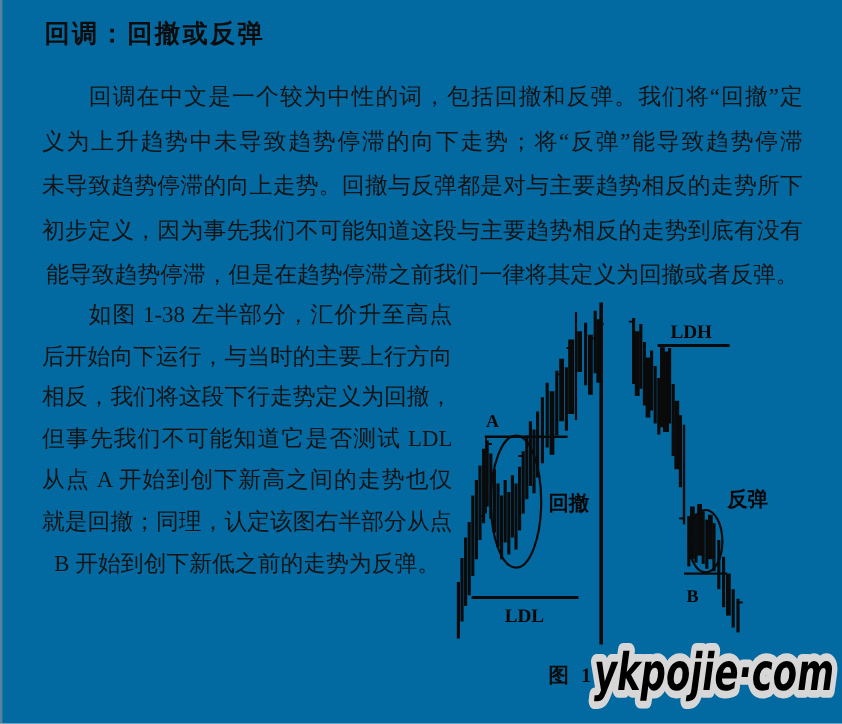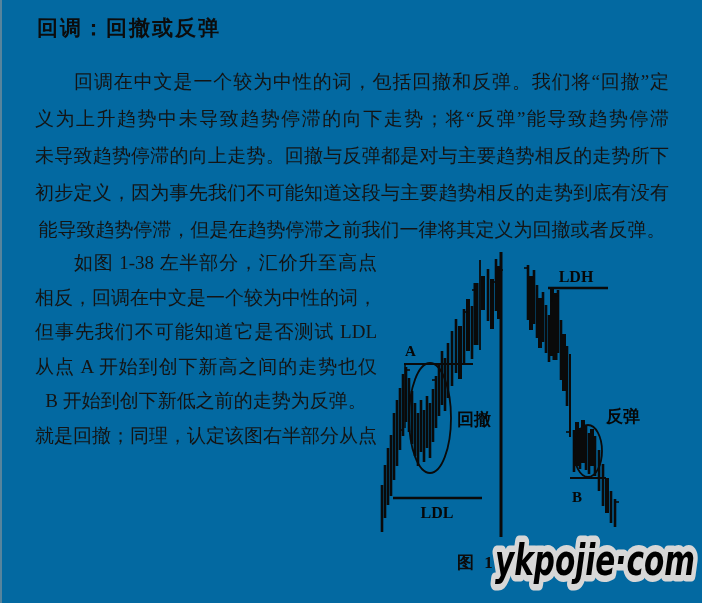--- a/index.html
+++ b/index.html
@@ -49,25 +49,26 @@
   <div class="para para1">
       <div class="line j indent">回调在中文是一个较为中性的词，包括回撤和反弹。我们将“回撤”定</div>
       <div class="line j">义为上升趋势中未导致趋势停滞的向下走势；将“反弹”能导致趋势停滞</div>
       <div class="line j">未导致趋势停滞的向上走势。回撤与反弹都是对与主要趋势相反的走势所下的</div>
       <div class="line j">初步定义，因为事先我们不可能知道这段与主要趋势相反的走势到底有没有可</div>
       <div class="line">能导致趋势停滞，但是在趋势停滞之前我们一律将其定义为回撤或者反弹。</div>
     </div>
 
   <div class="para para2">
       <div class="line j indent">如图 1-38 左半部分，汇价升至高点 A</div>
-      <div class="line j">相反，回调在中文是一个较为中性的词，</div>
+      <div class="line j">后开始向下运行，与当时的主要上行方向</div>
+      <div class="line j">相反，我们将这段下行走势定义为回撤，</div>
       <div class="line j">但事先我们不可能知道它是否测试 LDL 而</div>
       <div class="line j">从点 A 开始到创下新高之间的走势也仅仅</div>
+      <div class="line j">就是回撤；同理，认定该图右半部分从点</div>
       <div class="line">B 开始到创下新低之前的走势为反弹。</div>
-      <div class="line j">就是回撤；同理，认定该图右半部分从点</div>
     </div>
 
   <div class="figure">
     <svg width="330" height="300" viewBox="0 0 330 300" xmlns="http://www.w3.org/2000/svg">
         <line x1="6" y1="235" x2="6" y2="282" stroke="#0a0a0a" stroke-width="2.6"></line>
         <line x1="9" y1="215" x2="9" y2="268" stroke="#0a0a0a" stroke-width="2.6"></line>
         <line x1="12" y1="198" x2="12" y2="255" stroke="#0a0a0a" stroke-width="2.6"></line>
         <line x1="15" y1="185" x2="15" y2="246" stroke="#0a0a0a" stroke-width="2.6"></line>
         <line x1="18" y1="163" x2="18" y2="230" stroke="#0a0a0a" stroke-width="2.6"></line>
         <line x1="21" y1="150" x2="21" y2="216" stroke="#0a0a0a" stroke-width="2.6"></line>

